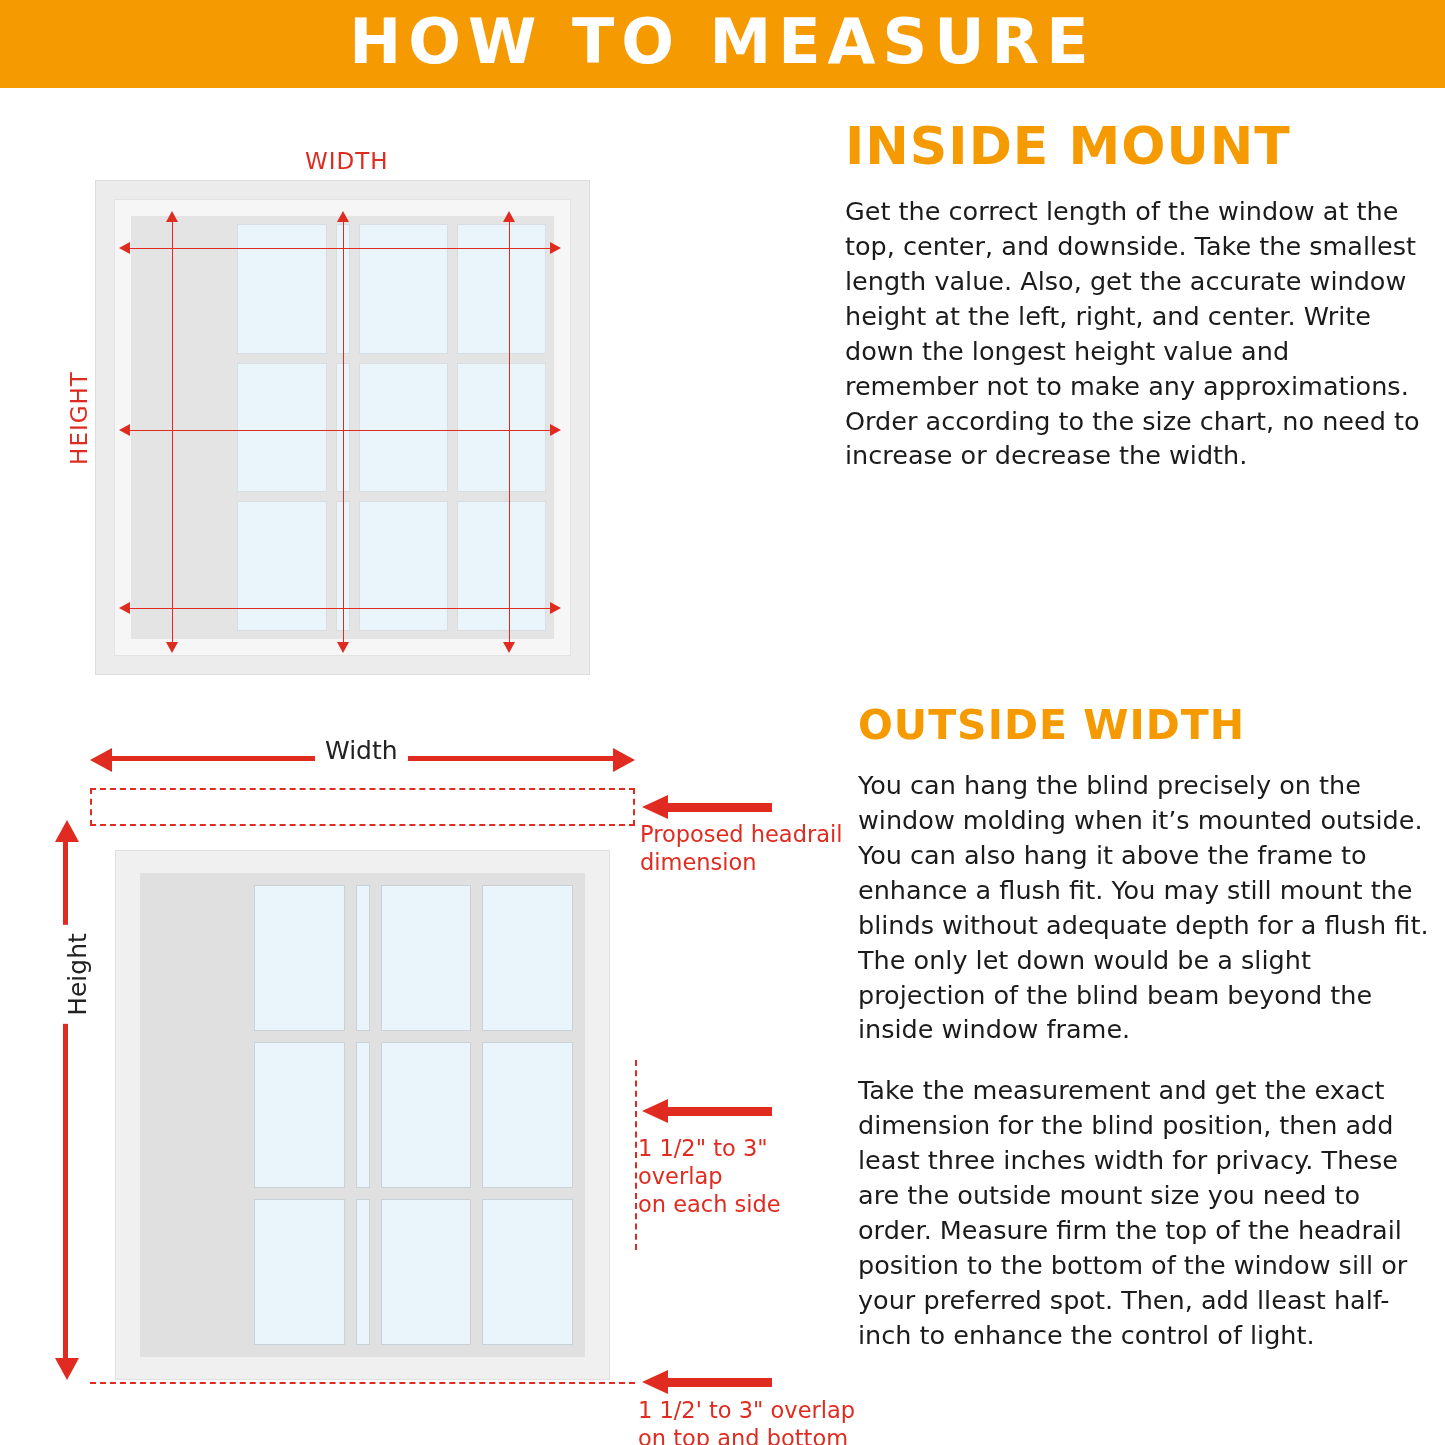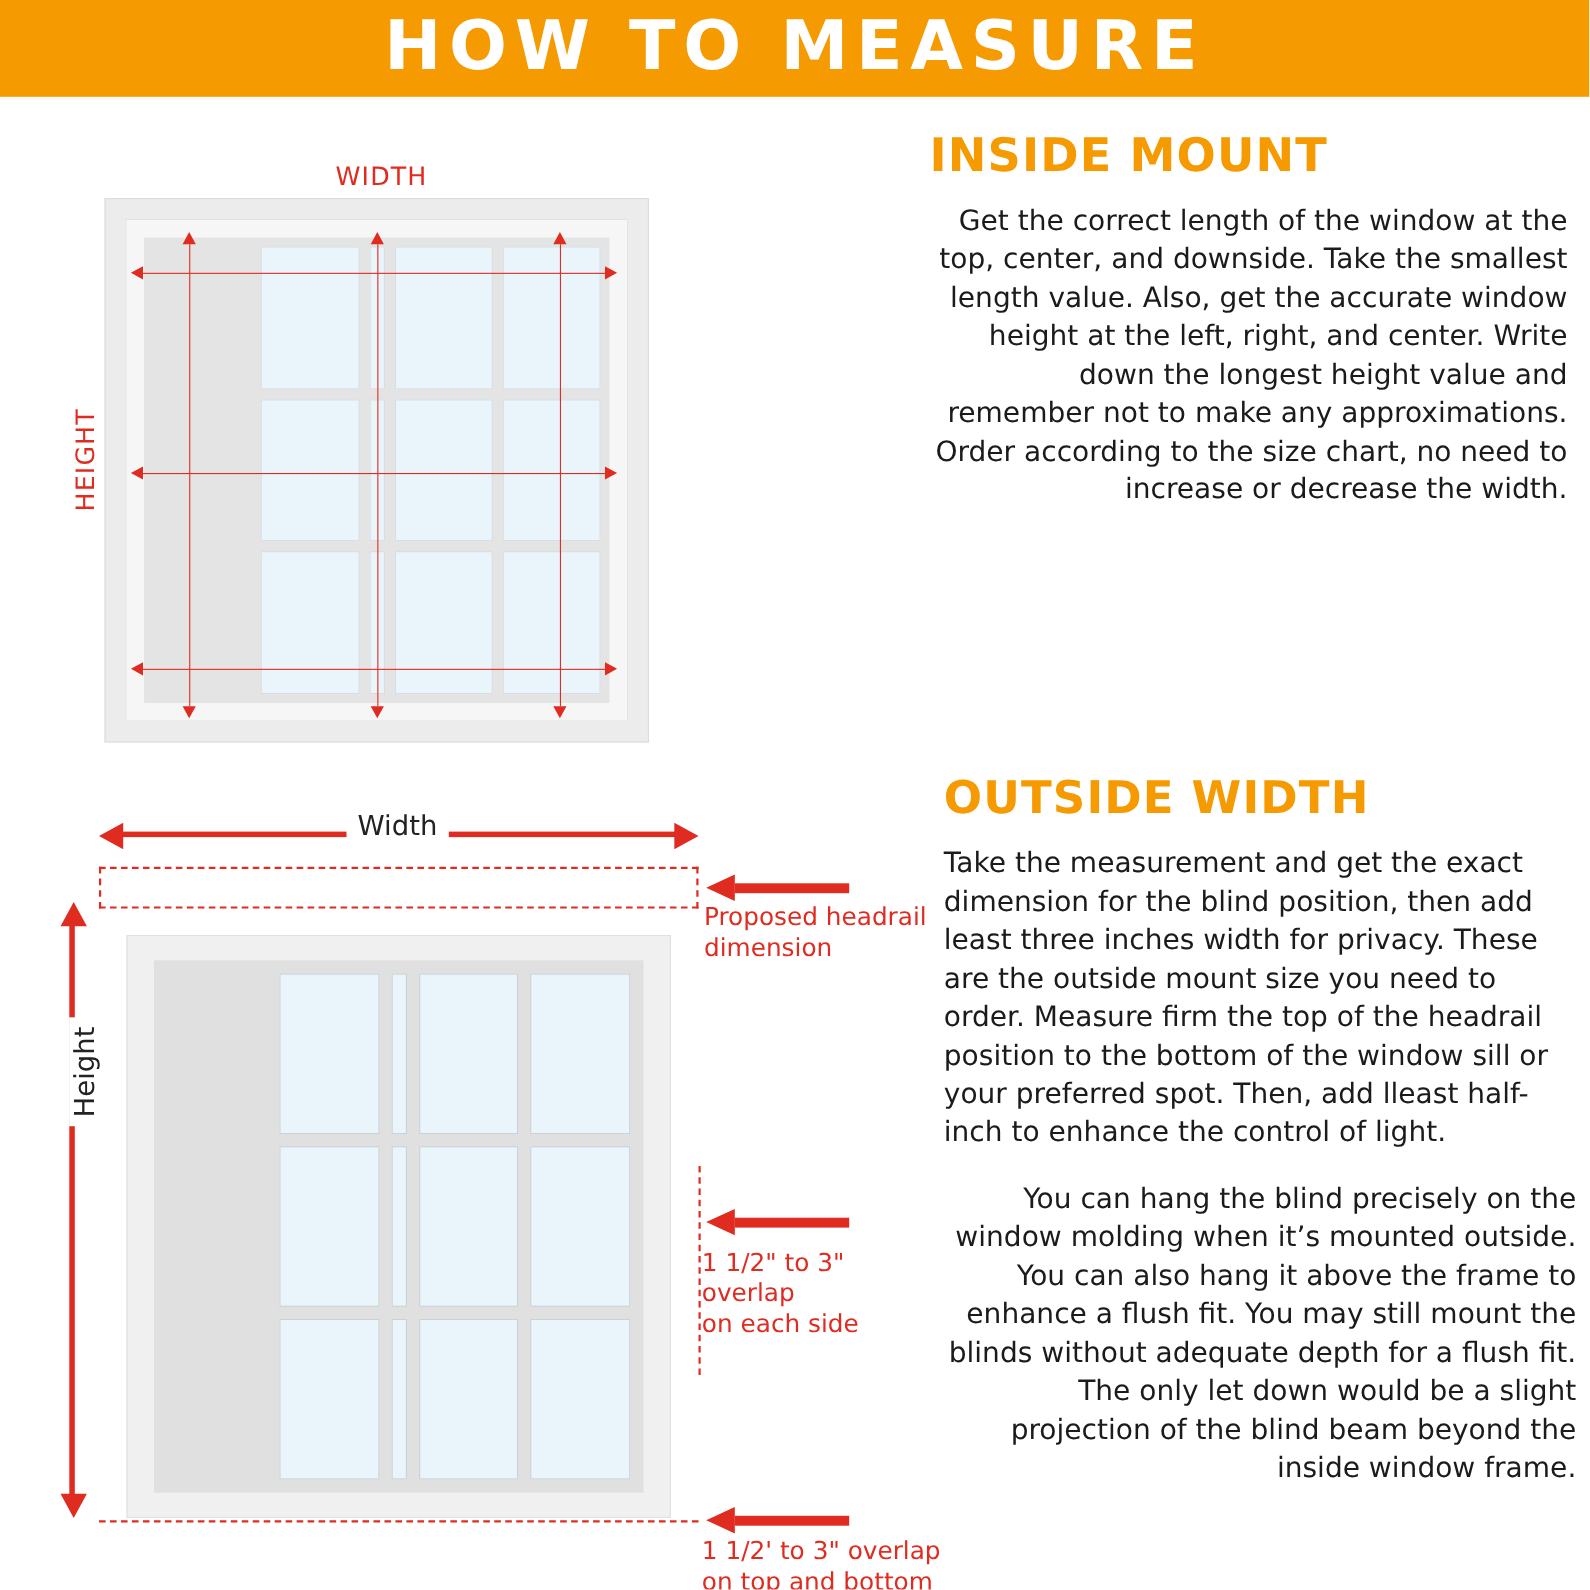--- a/index.html
+++ b/index.html
@@ -25,35 +25,35 @@
     letter-spacing:7px;
     font-family:"DejaVu Sans", sans-serif;
     line-height:1;
     padding-bottom:4px;
   }
 
   
   .right-col { position:absolute; left:845px; top:120px; width:580px; }
   .sec-title {
     color:#F59A00;
-    font-size:42px;
+    font-size:52px;
     font-weight:bold;
     letter-spacing:1px;
     margin:0 0 22px 0;
     line-height:1;
   }
   .sec-title.second { font-size:41px; }
   .para {
     color:#1b1b1b;
     font-size:25.5px;
     line-height:1.37;
     margin:0 0 26px 0;
     font-family:"DejaVu Sans", sans-serif;
   }
-  .para:last-child { margin-bottom:0;text-align:right; }
+  .para:last-child { margin-bottom:0; }
 
   .right-col-2 { position:absolute; left:858px; top:705px; width:575px; }
 
   
   .diagram-top { position:absolute; left:60px; top:140px; width:560px; height:545px; }
 
   .label-width-top {
     position:absolute; left:245px; top:8px;
     color:#E02B20; font-size:23px; letter-spacing:1px;
   }
@@ -312,15 +312,15 @@
         <div class="pane2"></div>
         <div class="pane2"></div>
         <div class="pane2"></div>
       </div>
     </div>
   </div>
 </div>
 
 <div class="right-col-2">
   <h2 class="sec-title second">OUTSIDE WIDTH</h2>
+  <p class="para">You can hang the blind precisely on the window molding when it’s mounted outside. You can also hang it above the frame to enhance a flush fit. You may still mount the blinds without adequate depth for a flush fit. The only let down would be a slight projection of the blind beam beyond the inside window frame.</p>
   <p class="para">Take the measurement and get the exact dimension for the blind position, then add least three inches width for privacy. These are the outside mount size you need to order. Measure firm the top of the headrail position to the bottom of the window sill or your preferred spot. Then, add lleast half-inch to enhance the control of light.</p>
-  <p class="para">You can hang the blind precisely on the window molding when it’s mounted outside. You can also hang it above the frame to enhance a flush fit. You may still mount the blinds without adequate depth for a flush fit. The only let down would be a slight projection of the blind beam beyond the inside window frame.</p>
 </div>
 
 </body></html>

